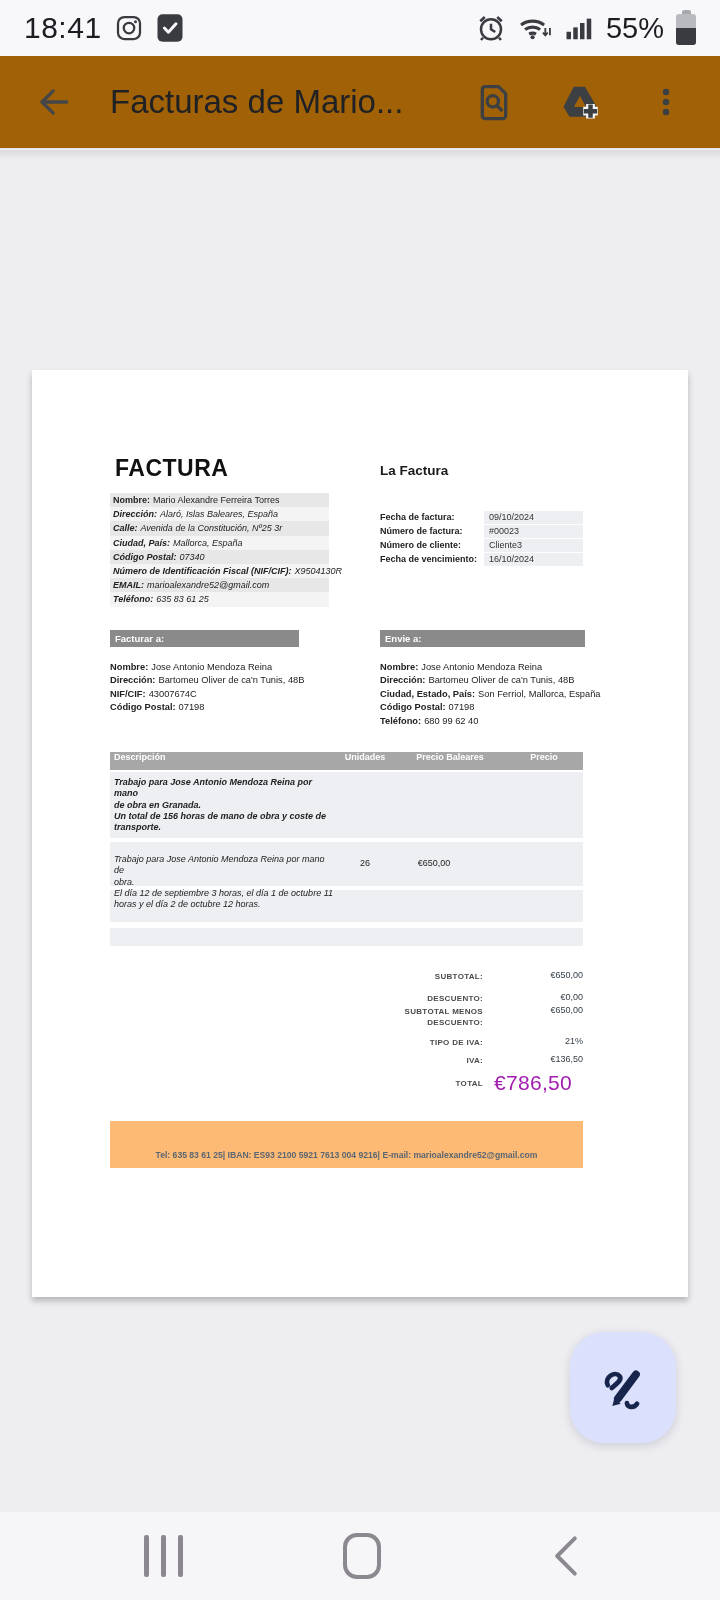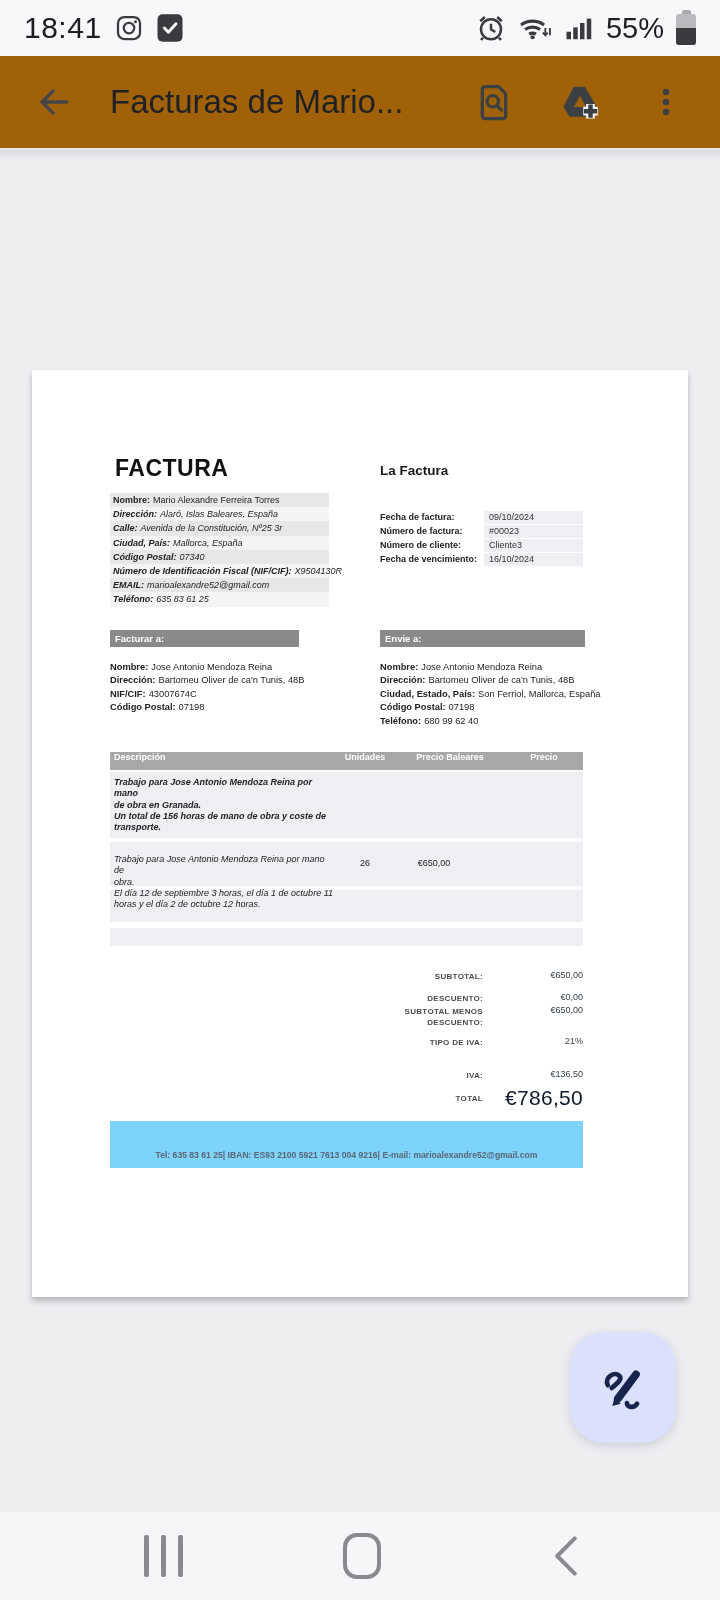--- a/index.html
+++ b/index.html
@@ -77,26 +77,26 @@
   .row-second .c-desc { padding-top:12px; }
   .t-row .c-units, .t-row .c-pu, .t-row .c-price { font-size:9px; color:#222; padding-top:16px; }
   .row-empty1 { height:32px; margin-bottom:6px; }
   .row-empty2 { height:18px; }
 
   
   .totals { position:absolute; left:280px; top:600px; width:271px; }
   .tot-row { display:flex; align-items:flex-start; }
   .tot-label { flex:1; text-align:right; font-size:8px; font-weight:bold; color:#4a4a4a; letter-spacing:0.3px; white-space:pre-line; line-height:10.5px; padding-top:2px; }
   .tot-value { width:100px; text-align:right; font-size:9px; color:#333d47; }
-  .m1 { margin-bottom:9px; } .m2 { margin-bottom:1px; } .m3 { margin-bottom:8px; } .m4 { margin-bottom:20px; } .m5 { margin-bottom:4px; }
+  .m1 { margin-bottom:9px; } .m2 { margin-bottom:1px; } .m3 { margin-bottom:8px; } .m4 { margin-bottom:5px; } .m5 { margin-bottom:4px; }
   .grand .tot-label { padding-top:9px; }
-  .grand .tot-value { font-size:21px; color:#0f172a; font-weight:500; letter-spacing:0.3px; }
-
-  
-  .foot-band { position:absolute; left:78px; top:751px; width:473px; height:47px; background:#7dd3fc;
+  .grand .tot-value { font-size:21px; color:#a21caf; font-weight:500; letter-spacing:0.3px;text-align:center; }
+
+  
+  .foot-band { position:absolute; left:78px; top:751px; width:473px; height:47px; background:#fdba74;
     display:flex; justify-content:center; align-items:flex-end; padding-bottom:7px; }
   .foot-text { font-size:8.6px; font-weight:bold; color:#5a6673; white-space:nowrap; }
 
   
   .fab { position:absolute; left:570px; top:1332px; width:106px; height:111px; border-radius:34px;
     background:#dbe1fc; display:flex; align-items:center; justify-content:center; z-index:6;
     box-shadow:0 3px 10px rgba(60,70,110,0.18); }
   .fab svg { color:#17254d; }
 
   

